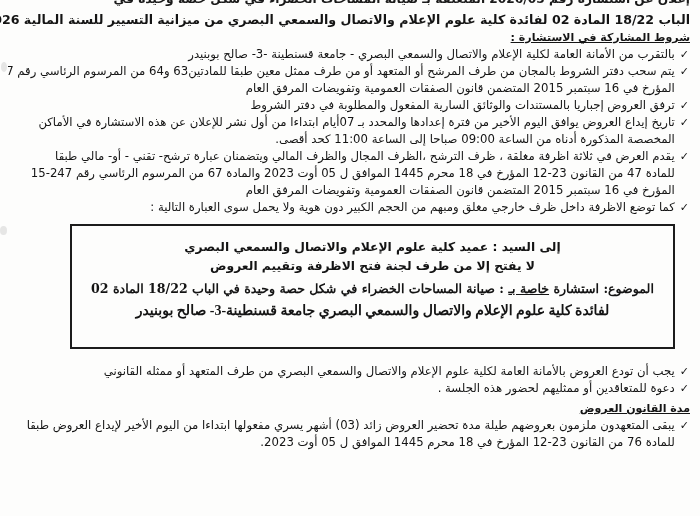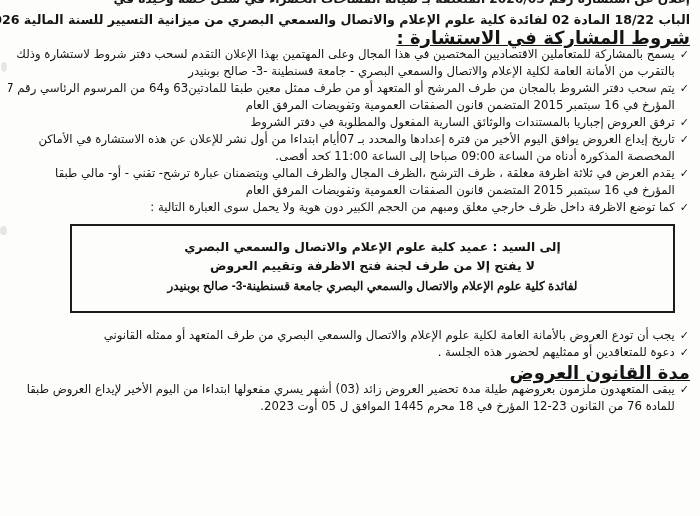--- a/index.html
+++ b/index.html
@@ -10,37 +10,37 @@
     color:#141414;
     font-family:"DejaVu Sans", sans-serif;
     overflow:hidden;
     box-sizing:border-box;
     padding:0 10px 0 8px;
     direction:rtl;
   }
   .clip-top{height:10px;overflow:hidden;}
   .clip-top span{display:block;margin-top:-8px;font-size:12.2px;font-weight:700;white-space:nowrap;color:#1a1a1a;}
   .intro{font-size:12.6px;font-weight:700;line-height:19px;white-space:nowrap;}
-  .h{font-size:18px;font-weight:700;line-height:17px;}
+  .h{font-size:11px;font-weight:700;line-height:17px;}
   .h > span{text-decoration:underline;}
   .item{display:flex;align-items:flex-start;}
   .chk{flex:0 0 auto;font-size:11px;line-height:17px;margin-left:5px;margin-right:1px;}
   .itxt{flex:1 1 auto;min-width:0;}
   .ln{font-size:11.7px;line-height:17px;white-space:nowrap;overflow:hidden;text-align:right;}
   .ln.c{}
   .envbox{
     margin:8px 15px 14px 62px;
     border:2px solid #1c1c1c;
-    padding:12px 8px 14px;
+    padding:12px 8px 26px;
     text-align:center;
   }
   .b1{font-size:12.3px;font-weight:700;line-height:19px;white-space:nowrap;}
   .b2{font-family:"DejaVu Serif", serif;font-size:12.6px;font-weight:700;line-height:22px;white-space:nowrap;margin-top:2px;}
   .b2 .u{text-decoration:underline;}
-  .b3{font-family:Liberation Sans, sans-serif;font-size:12px;font-weight:700;line-height:21px;white-space:nowrap;}
+  .b3{font-family:Liberation Serif, serif;font-size:14px;font-weight:700;line-height:21px;white-space:nowrap;}
   .sp{height:3px;}
   .clip-bottom{height:5px;overflow:hidden;text-align:center;opacity:.45;}
   .smudge{position:absolute;background:#b9b9b9;opacity:.35;border-radius:50%;}
 </style>
 </head>
 <body>
 
 <div class="page">
 
   <div class="clip-top">
@@ -49,21 +49,20 @@
 
   <div class="intro">الباب 18/22 المادة 02 لفائدة كلية علوم الإعلام والاتصال والسمعي البصري من ميزانية التسيير للسنة المالية 2026 .</div>
 
   <div class="h">
     <span>شروط المشاركة في الاستشارة :</span>
   </div>
 
   <div class="item">
     <span class="chk">✓</span>
     <div class="itxt">
-      <div class="ln">يسمح بالمشاركة للمتعاملين الاقتصاديين المختصين في هذا المجال وعلى المهتمين بهذا الإعلان التقدم لسحب دفتر شروط لاستشارة وذلك</div>
       <div class="ln c">بالتقرب من الأمانة العامة لكلية الإعلام والاتصال والسمعي البصري - جامعة قسنطينة -3- صالح بوبنيدر</div>
     </div>
   </div>
 
   <div class="item">
     <span class="chk">✓</span>
     <div class="itxt">
       <div class="ln">يتم سحب دفتر الشروط بالمجان من طرف المرشح أو المتعهد أو من طرف ممثل معين طبقا للمادتين63 و64 من المرسوم الرئاسي رقم 7-15</div>
       <div class="ln c">المؤرخ في 16 سبتمبر 2015 المتضمن قانون الصفقات العمومية وتفويضات المرفق العام</div>
     </div>
@@ -81,34 +80,38 @@
     <div class="itxt">
       <div class="ln">تاريخ إيداع العروض يوافق اليوم الأخير من فترة إعدادها والمحدد بـ 07أيام ابتداءا من أول نشر للإعلان عن هذه الاستشارة في الأماكن</div>
       <div class="ln c">المخصصة المذكورة أدناه من الساعة 09:00 صباحا إلى الساعة 11:00 كحد أقصى.</div>
     </div>
   </div>
 
   <div class="item">
     <span class="chk">✓</span>
     <div class="itxt">
       <div class="ln">يقدم العرض في ثلاثة اظرفة مغلقة ، ظرف الترشح ،الظرف المجال والظرف المالي ويتضمنان عبارة ترشح- تقني - أو- مالي طبقا</div>
+      <div class="ln">للمادة 47 من القانون 23-12 المؤرخ في 18 محرم 1445 الموافق ل 05 أوت 2023 والمادة 67 من المرسوم الرئاسي رقم 247-15</div>
       <div class="ln c">المؤرخ في 16 سبتمبر 2015 المتضمن قانون الصفقات العمومية وتفويضات المرفق العام</div>
     </div>
   </div>
 
   <div class="item">
     <span class="chk">✓</span>
     <div class="itxt">
       <div class="ln">كما توضع الاظرفة داخل ظرف خارجي مغلق ومبهم من الحجم الكبير دون هوية ولا يحمل سوى العبارة التالية :</div>
     </div>
   </div>
 
   <div class="envbox">
     <div class="b1">إلى السيد : عميد كلية علوم الإعلام والاتصال والسمعي البصري</div>
     <div class="b1">لا يفتح إلا من طرف لجنة فتح الاظرفة وتقييم العروض</div>
+    <div class="b2">
+      <span>الموضوع: استشارة </span><span class="u">خاصة بـ</span><span> : صيانة المساحات الخضراء في شكل حصة وحيدة في الباب 18/22 المادة 02</span>
+    </div>
     <div class="b3">لفائدة كلية علوم الإعلام والاتصال والسمعي البصري جامعة قسنطينة-3- صالح بوبنيدر</div>
   </div>
 
   <div class="item">
     <span class="chk">✓</span>
     <div class="itxt">
       <div class="ln">يجب أن تودع العروض بالأمانة العامة لكلية علوم الإعلام والاتصال والسمعي البصري من طرف المتعهد أو ممثله القانوني</div>
     </div>
   </div>
 

